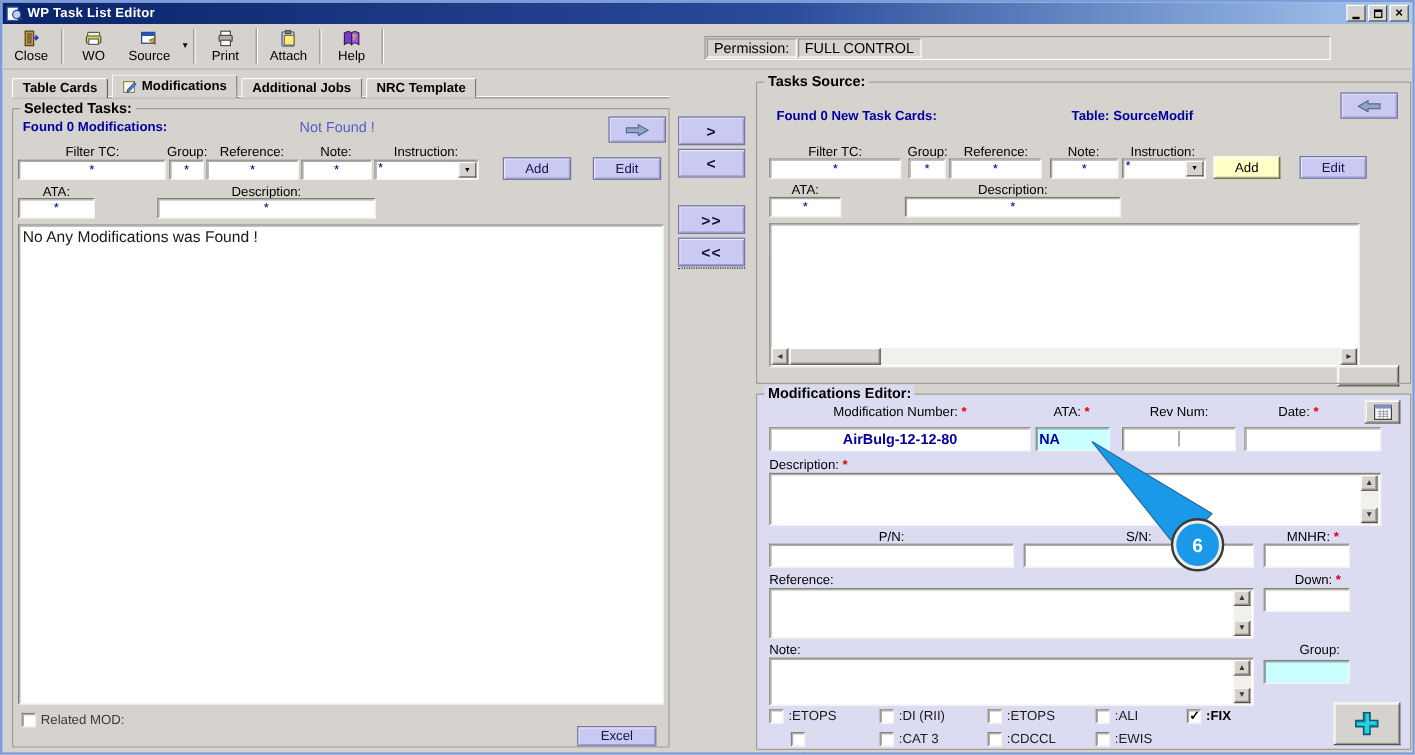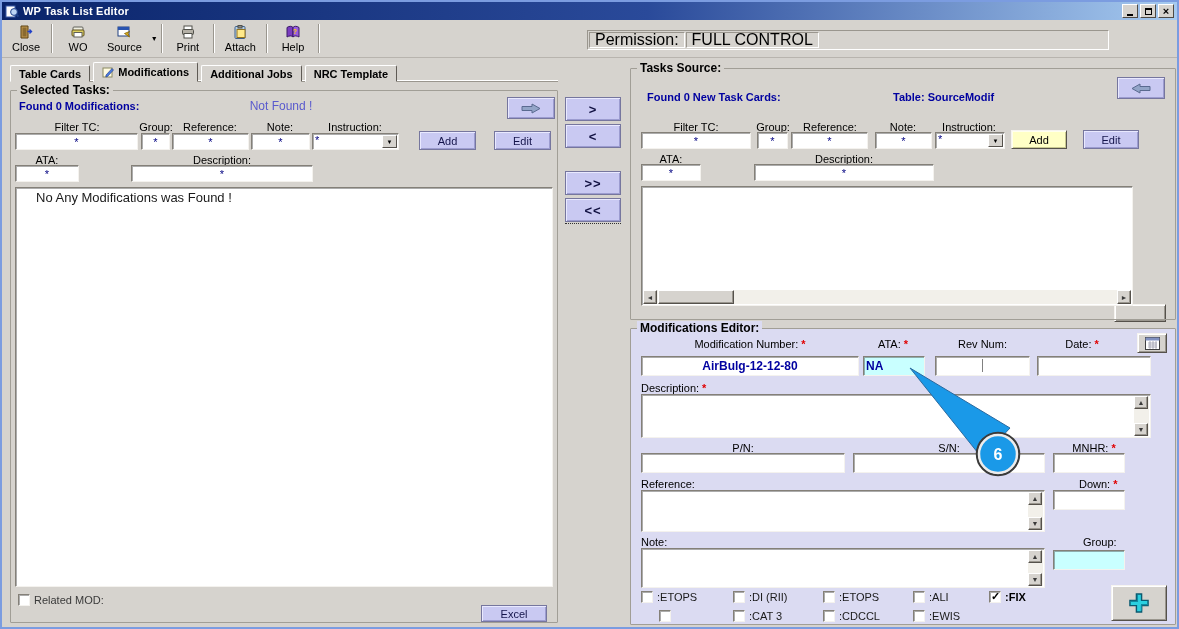--- a/index.html
+++ b/index.html
@@ -42,21 +42,21 @@
   .src-wrap { display:flex; }
 
   
   .perm-bar {
     position:absolute; left:585px; top:28px; width:522px; height:20px;
     display:flex; align-items:stretch; gap:1px;
     border:1px solid; border-color:#9a968e #fff #fff #9a968e; padding:1px; background:#d6d3ce;
   }
   .perm-cell {
     display:flex; align-items:center; padding:0 5px; background:#d6d3ce;
-    border:1px solid; border-color:#9a968e #fff #fff #9a968e; white-space:nowrap; font-size:16px;
+    border:1px solid; border-color:#9a968e #fff #fff #9a968e; white-space:nowrap; font-size:12px;
   }
   .perm-info { flex:1; overflow:hidden; }
 
   
   .tabstrip { position:absolute; left:8px; top:60px; width:548px; height:20px; }
   .tabstrip .baseline { position:absolute; left:0; top:18px; width:548px; height:2px; border-top:1px solid #fff; border-bottom:1px solid #9a968e; }
   .tab {
     position:relative; display:inline-flex; align-items:center; gap:4px; height:17px; margin-top:2px;
     padding:0 8px; background:#d6d3ce; font-weight:bold; font-size:11px;
     border:1px solid; border-color:#fff #5f5b55 #d6d3ce #fff; border-radius:2px 2px 0 0; vertical-align:bottom;
@@ -109,21 +109,21 @@
   .sb-btn {
     position:absolute; background:#d6d3ce; border:1px solid; border-color:#fff #55514b #55514b #fff;
     box-shadow:inset -1px -1px 0 #9a968e; display:flex; align-items:center; justify-content:center;
     font-size:7px; color:#3a3a3a;
   }
   .vscroll { position:absolute; width:15px; background:#f2f0ea; }
   .hscroll { position:absolute; height:14px; background:#f2f0ea; }
   .sb-thumb { position:absolute; background:#d6d3ce; border:1px solid; border-color:#fff #55514b #55514b #fff; box-shadow:inset -1px -1px 0 #9a968e; }
 
   .listbox { position:absolute; background:#fff; border:1px solid; border-color:#848078 #f4f2ee #f4f2ee #848078; box-shadow:inset 1px 1px 0 rgba(70,70,70,.45); }
-  .list-msg { padding:2px 20px; font-size:13px; color:#1a1a1a; }
+  .list-msg { padding:2px 3px; font-size:13px; color:#1a1a1a; }
 
   
   .xfer { position:absolute; left:563px; width:56px; height:24px; font-weight:bold; font-size:13px; color:#101040; letter-spacing:1px; }
   .xfer-dots { position:absolute; left:563px; top:221px; width:56px; border-top:1px dotted #303030; }
 
   
   .editor { background:#dbdbf2; }
   .editor .grp-label { background:#dbdbf2; }
   .caret-line { position:absolute; width:1px; height:13px; background:#808080; }
 

